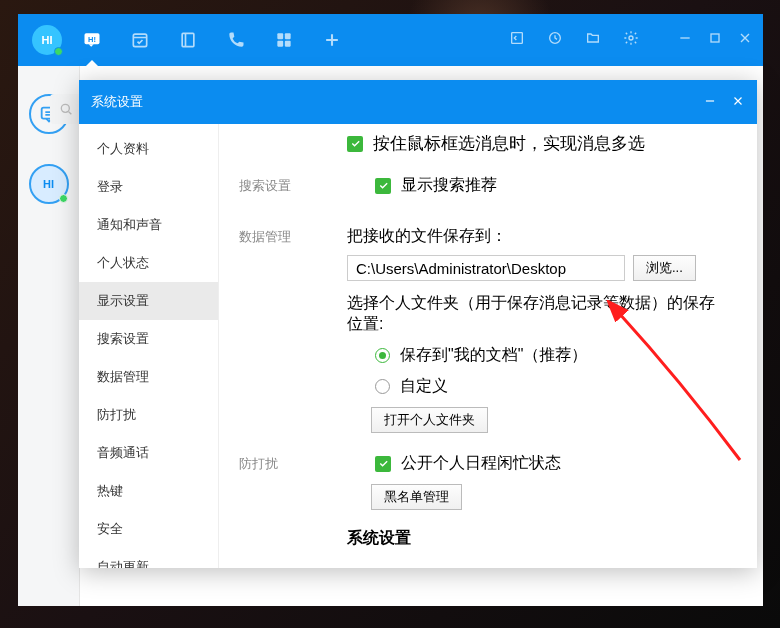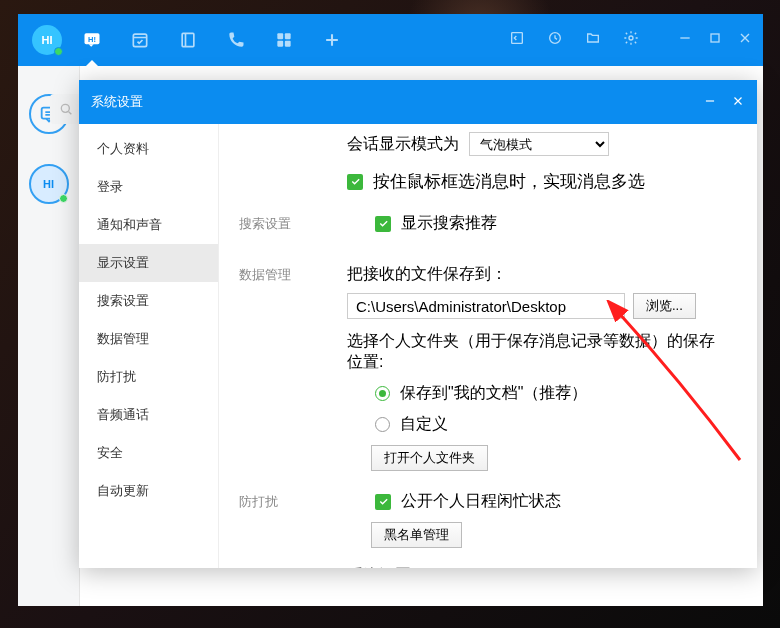--- a/index.html
+++ b/index.html
@@ -172,37 +172,33 @@
         </svg></span>
     <span><svg viewBox="0 0 24 24" stroke="currentColor" stroke-width="2">
           <path d="M6 6l12 12M18 6L6 18"></path>
         </svg></span>
   </div>
   <div class="dlg-body">
     <div class="dlg-nav">
       <div class="dlg-nav-item">个人资料</div>
       <div class="dlg-nav-item">登录</div>
       <div class="dlg-nav-item">通知和声音</div>
+      <div class="dlg-nav-item">个人状态</div>
       <div class="dlg-nav-item active">显示设置</div>
       <div class="dlg-nav-item">搜索设置</div>
       <div class="dlg-nav-item">数据管理</div>
       <div class="dlg-nav-item">防打扰</div>
       <div class="dlg-nav-item">音频通话</div>
+      <div class="dlg-nav-item">热键</div>
       <div class="dlg-nav-item">安全</div>
       <div class="dlg-nav-item">自动更新</div>
     </div>
     <div class="dlg-content">
       <div class="dlg-scroll">
 
-        <div class="first-row">
-          <span>会话显示模式为</span>
-          <select class="combo">
-            <option>气泡模式</option>
-          </select>
-        </div>
         <div class="row row-indent">
           <span class="checkbox">
               <svg viewBox="0 0 24 24" fill="none" stroke="currentColor" stroke-width="3">
                 <path d="M5 12l5 5L20 7"></path>
               </svg>
             </span>
           <span>按住鼠标框选消息时，实现消息多选</span>
         </div>
 
         <div class="section">

